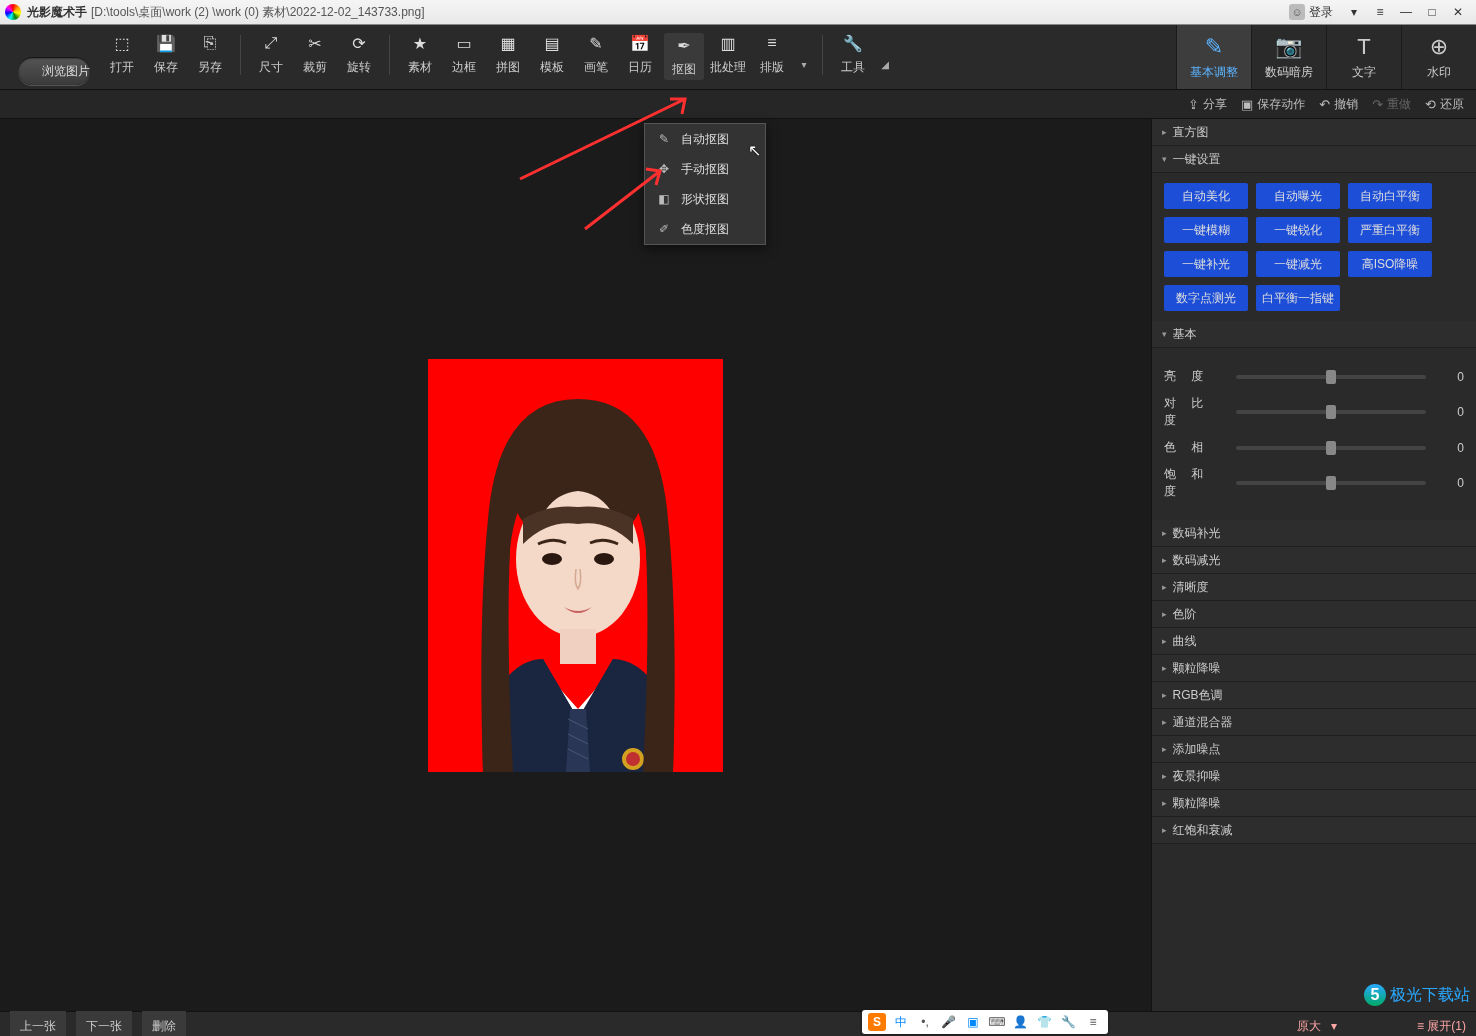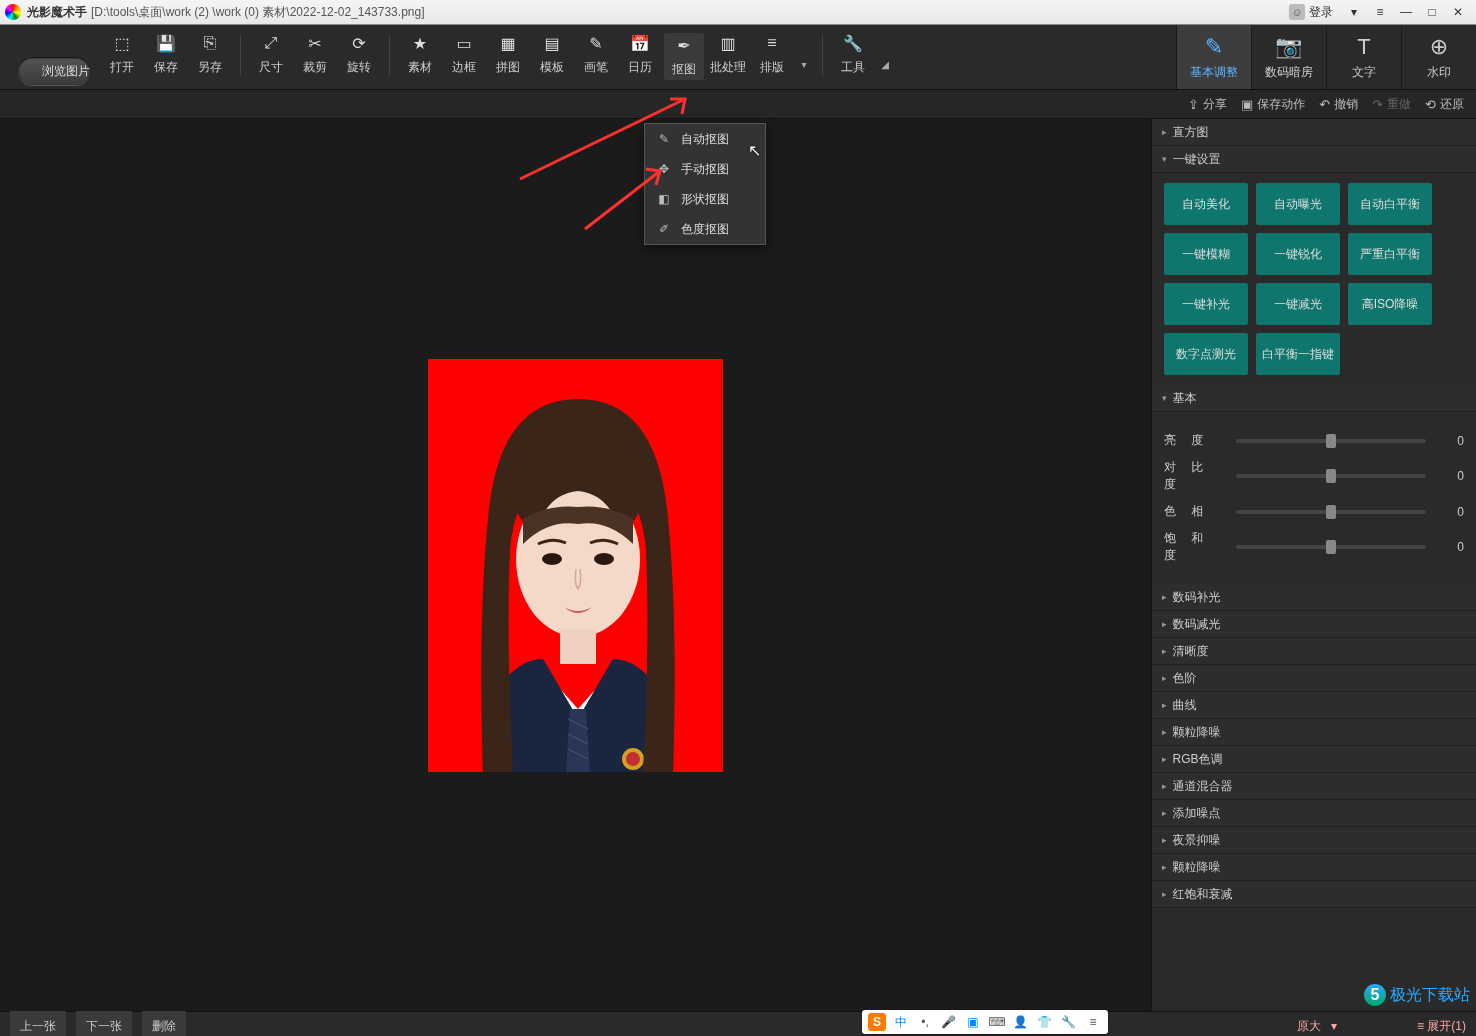--- a/index.html
+++ b/index.html
@@ -36,21 +36,21 @@
   .dropdown{position:absolute;left:644px;top:4px;width:120px;background:#333;border:1px solid #555;box-shadow:0 4px 10px rgba(0,0,0,.5)}
   .dd-item{height:30px;display:flex;align-items:center;padding:0 12px;gap:10px;color:#ddd}
   .dd-item .dic{width:14px;text-align:center;color:#bbb}
   .arrow{position:absolute;stroke:#ff3030;stroke-width:3;fill:none}
   .cursor{position:absolute;left:748px;top:22px;font-size:16px;color:#fff;text-shadow:0 0 2px #000}
   .sidepanel{width:324px;background:#2a2a2a;border-left:1px solid #111;overflow-y:auto}
   .sp-head{height:26px;display:flex;align-items:center;padding:0 10px;color:#ccc;border-bottom:1px solid #1f1f1f;background:#2d2d2d}
   .sp-head .chev{margin-right:6px;font-size:9px;color:#999}
   .sp-body{padding:10px 12px}
   .btn-grid{display:flex;flex-wrap:wrap;gap:8px}
-  .pbtn{width:84px;height:42px;background:#0f766e;display:flex;align-items:center;justify-content:center;color:#ddd;border-radius:2px}
+  .pbtn{width:84px;height:26px;background:#1d4ed8;display:flex;align-items:center;justify-content:center;color:#ddd;border-radius:2px}
   .reset-row{display:flex;justify-content:flex-end;margin-bottom:10px}
   .rbtn{width:40px;height:22px;background:#3a3a3a;display:flex;align-items:center;justify-content:center;color:#ccc}
   .slider-row{display:flex;align-items:center;margin:10px 0;gap:16px}
   .slider-row .lab{width:56px;letter-spacing:6px;color:#ccc}
   .slider-row .track{flex:1;height:4px;background:#444;position:relative;border-radius:2px}
   .slider-row .thumb{position:absolute;top:-5px;left:50%;width:10px;height:14px;background:#888;border-radius:2px;transform:translateX(-50%)}
   .slider-row .val{width:22px;text-align:right;color:#ccc}
   .statusbar{height:28px;background:#2a2a2a;border-top:1px solid #111;display:flex;align-items:center;padding:0 10px;gap:10px}
   .sbtn{height:20px;padding:12px 10px;background:#3a3a3a;display:flex;align-items:center;color:#ccc;border-radius:2px}
   .statusbar .spacer{flex:1}

